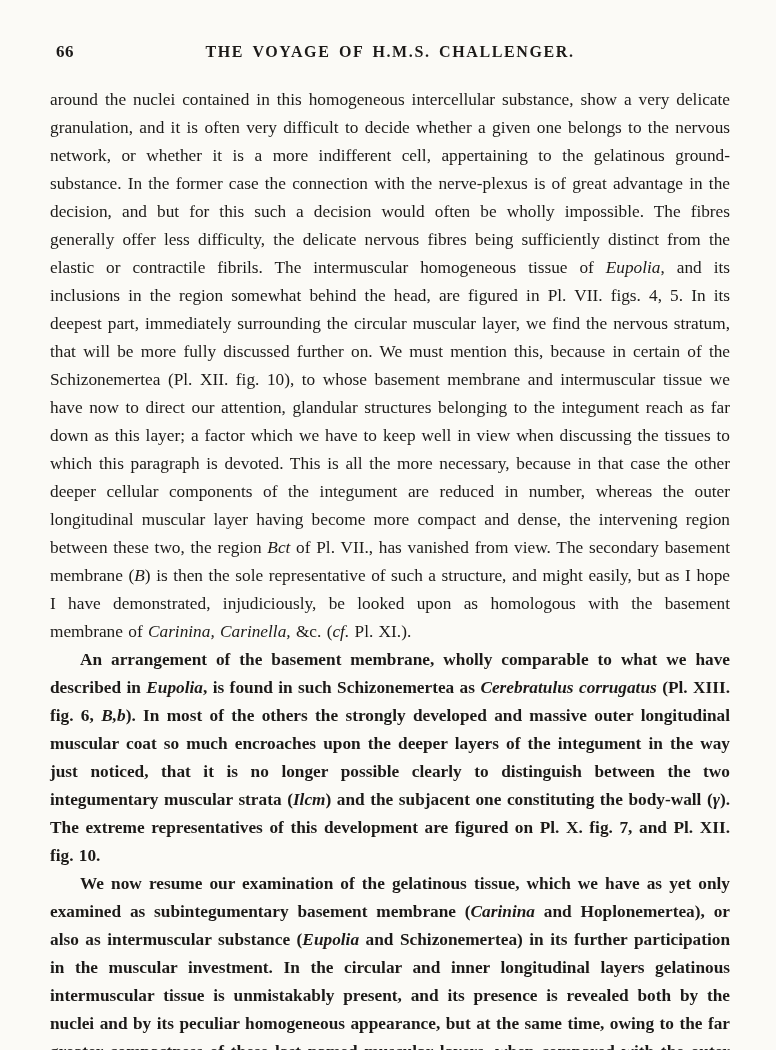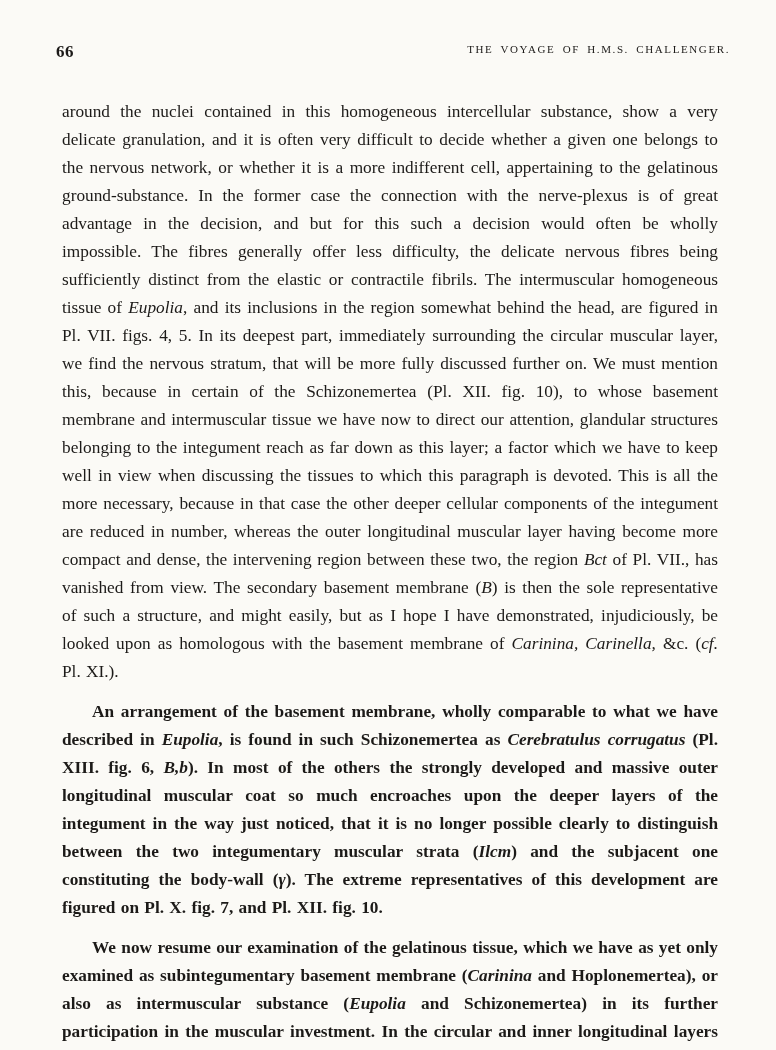--- a/index.html
+++ b/index.html
@@ -17,46 +17,46 @@
   .page {
     width: 776px;
     min-height: 1050px;
     box-sizing: border-box;
     padding: 40px 46px 28px 50px;
     position: relative;
   }
   .running-head {
     position: relative;
     height: 26px;
-    margin-bottom: 32px;
+    margin-bottom: 20px;
   }
   .page-number {
     position: absolute;
     left: 6px;
     top: 2px;
     font-size: 17px;
     font-weight: 700;
     letter-spacing: 0.5px;
   }
   .head-title {
-    text-align: right;
-    font-size: 11px;
-    font-weight: 400;
+    text-align: center;
+    font-size: 16px;
+    font-weight: 700;
     letter-spacing: 1.6px;
     padding-top: 3px;
     word-spacing: 3px;
   }
   .page-body {
     font-size: 17.3px;
     line-height: 28px;
     text-align: justify;
     word-spacing: 1px;
   }
   .para {
-    margin: 12px;
+    margin: 0;
   }
   .para.indent {
     text-indent: 30px;
     font-weight: bold;
   }
   .italic {
     font-style: italic;
   }
 </style>
 </head>

